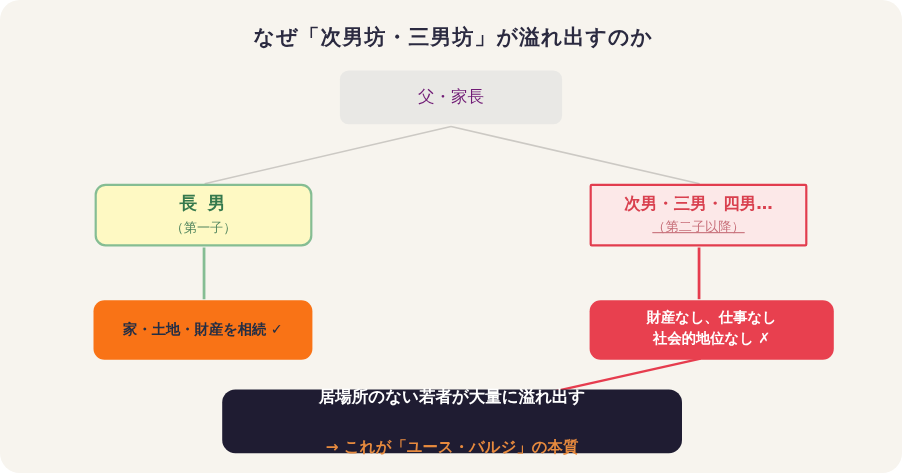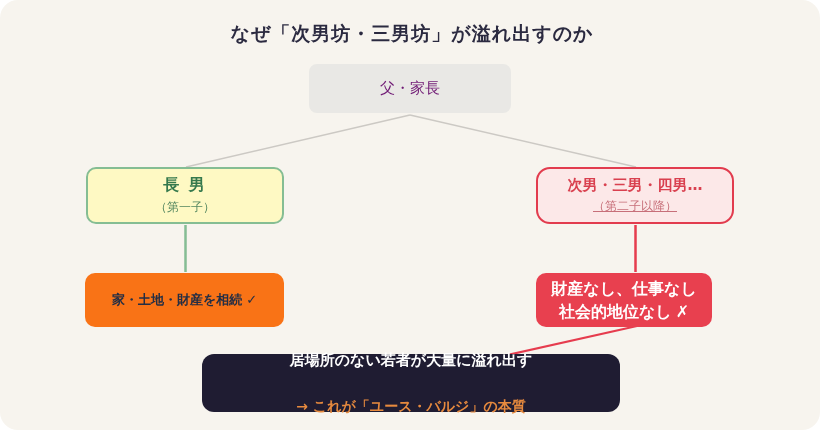--- a/index.html
+++ b/index.html
@@ -51,40 +51,40 @@
     border: 2px solid #85bd93;
     border-radius: 10px;
   }
   .node-eldest .node-title { color: #35794d; font-size: 16px; font-weight: bold; letter-spacing: 2px; }
   .node-eldest .node-subtitle { color: #54875f; font-size: 12px; margin-top: 3px; }
   .node-younger {
     left: 536px; top: 167px;
     width: 198px; height: 57px;
     background: #fce8e8;
     border: 2px solid #e23c4e;
-    border-radius: 14px;
+    border-radius: 2px;
   }
   .node-younger .node-title { color: #d9404f; font-size: 15px; font-weight: bold; }
   .node-younger .node-subtitle { color: #c76f79; font-size: 12px; margin-top: 3px; text-decoration: underline; }
   .node-eldest-outcome {
     left: 85px; top: 273px;
     width: 199px; height: 54px;
     background: #f97316;
     border-radius: 10px;
     color: #242e44;
     font-size: 13px;
     font-weight: bold;
   }
   .node-younger-outcome {
     left: 536px; top: 273px;
-    width: 176px; height: 54px;
+    width: 222px; height: 54px;
     background: #e8404f;
     border-radius: 10px;
     color: #ffffff;
-    font-size: 16px;
+    font-size: 13px;
     font-weight: bold;
     line-height: 1.45;
   }
   .node-conclusion {
     left: 202px; top: 354px;
     width: 418px; height: 58px;
     background: #1f1c32;
     border-radius: 12px;
     gap: 24px;
   }

